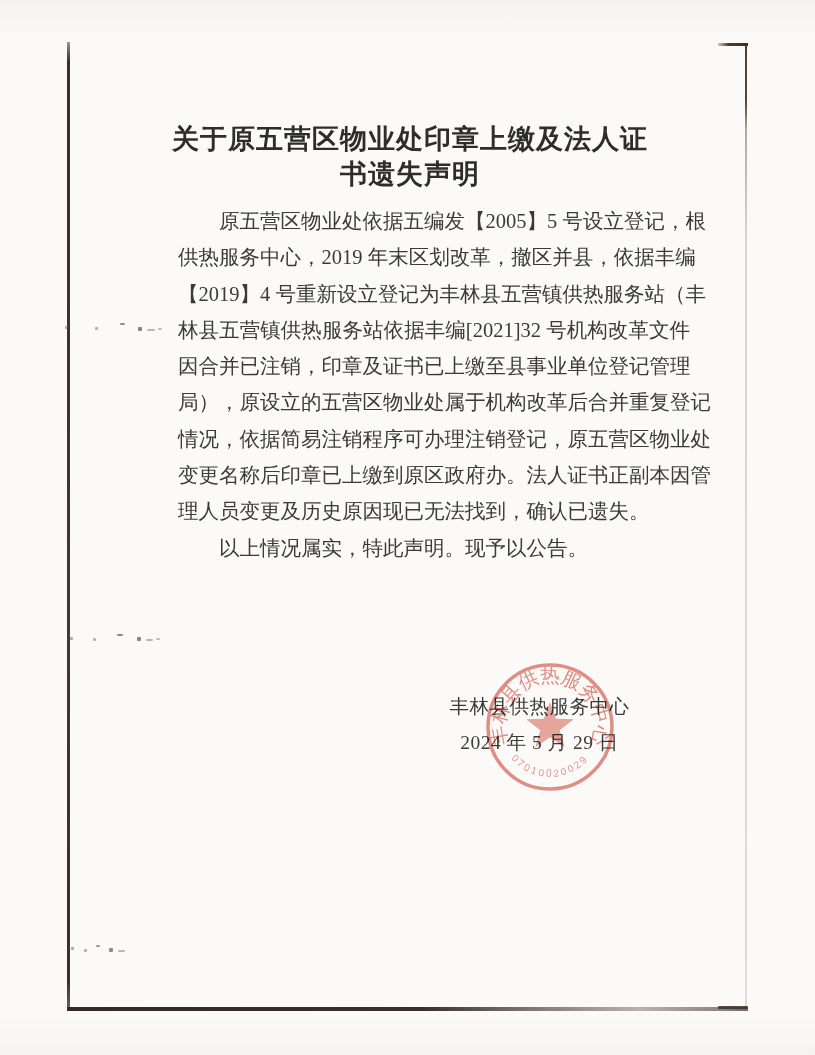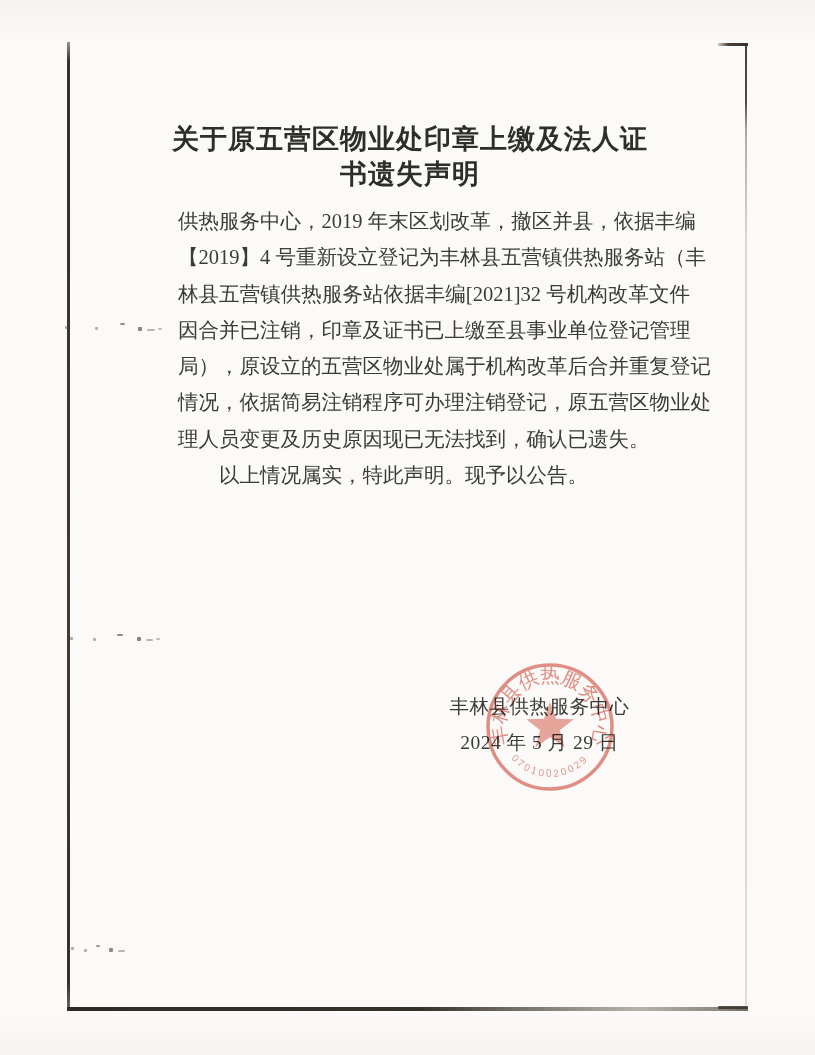--- a/index.html
+++ b/index.html
@@ -73,26 +73,28 @@
   <div class="edge" id="edge-bottom"></div>
   <div class="edge" id="edge-right"></div>
   <div class="edge" id="edge-top-right"></div>
 
   <div id="title">
     <div>关于原五营区物业处印章上缴及法人证</div>
     <div>书遗失声明</div>
   </div>
 
   <div id="body-text">
+    <div class="body-line first">原五营区物业处依据五编发【2005】5 号设立登记，根</div>
     <div class="body-line">供热服务中心，2019 年末区划改革，撤区并县，依据丰编</div>
     <div class="body-line">【2019】4 号重新设立登记为丰林县五营镇供热服务站（丰</div>
     <div class="body-line">林县五营镇供热服务站依据丰编[2021]32 号机构改革文件</div>
     <div class="body-line">因合并已注销，印章及证书已上缴至县事业单位登记管理</div>
     <div class="body-line">局），原设立的五营区物业处属于机构改革后合并重复登记</div>
     <div class="body-line">情况，依据简易注销程序可办理注销登记，原五营区物业处</div>
+    <div class="body-line">变更名称后印章已上缴到原区政府办。法人证书正副本因管</div>
     <div class="body-line no-justify">理人员变更及历史原因现已无法找到，确认已遗失。</div>
     <div class="body-line no-justify indent">以上情况属实，特此声明。现予以公告。</div>
   </div>
 
   <div id="signature">
     <div class="org">丰林县供热服务中心</div>
     <div class="date">2024 年 5 月 29 日</div>
   </div>
 
   <svg id="seal" viewBox="0 0 132 132">

